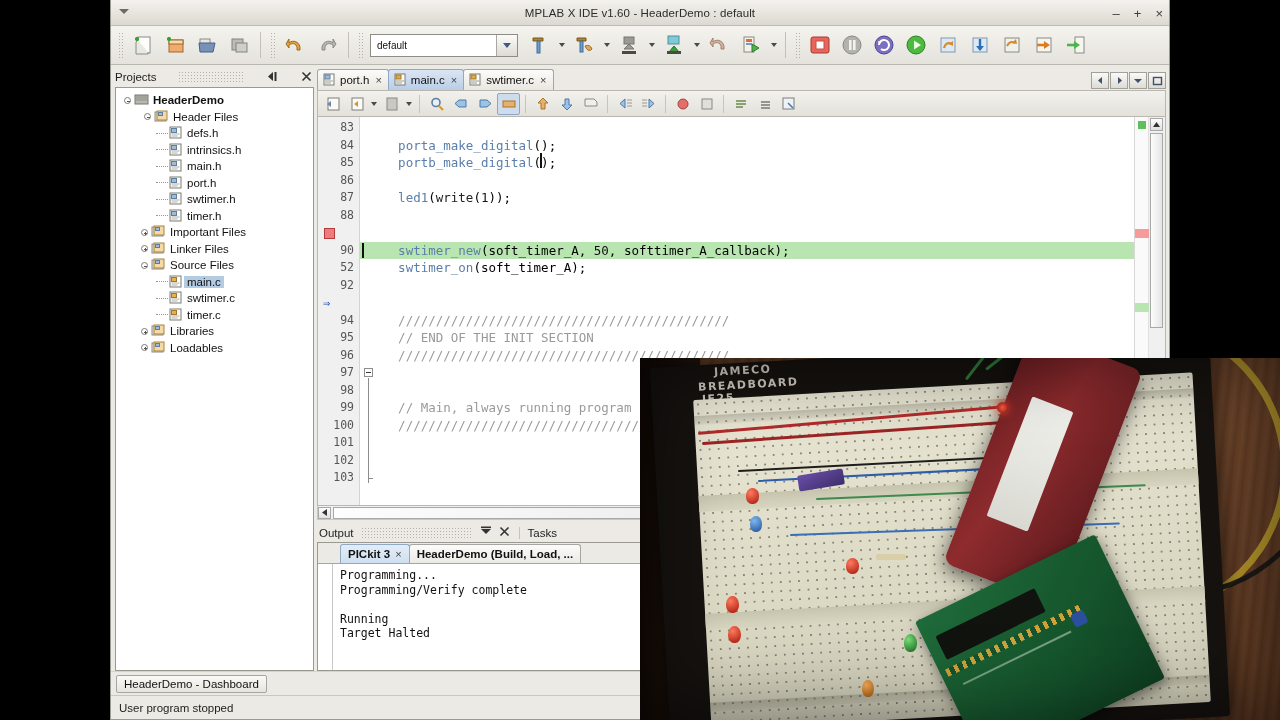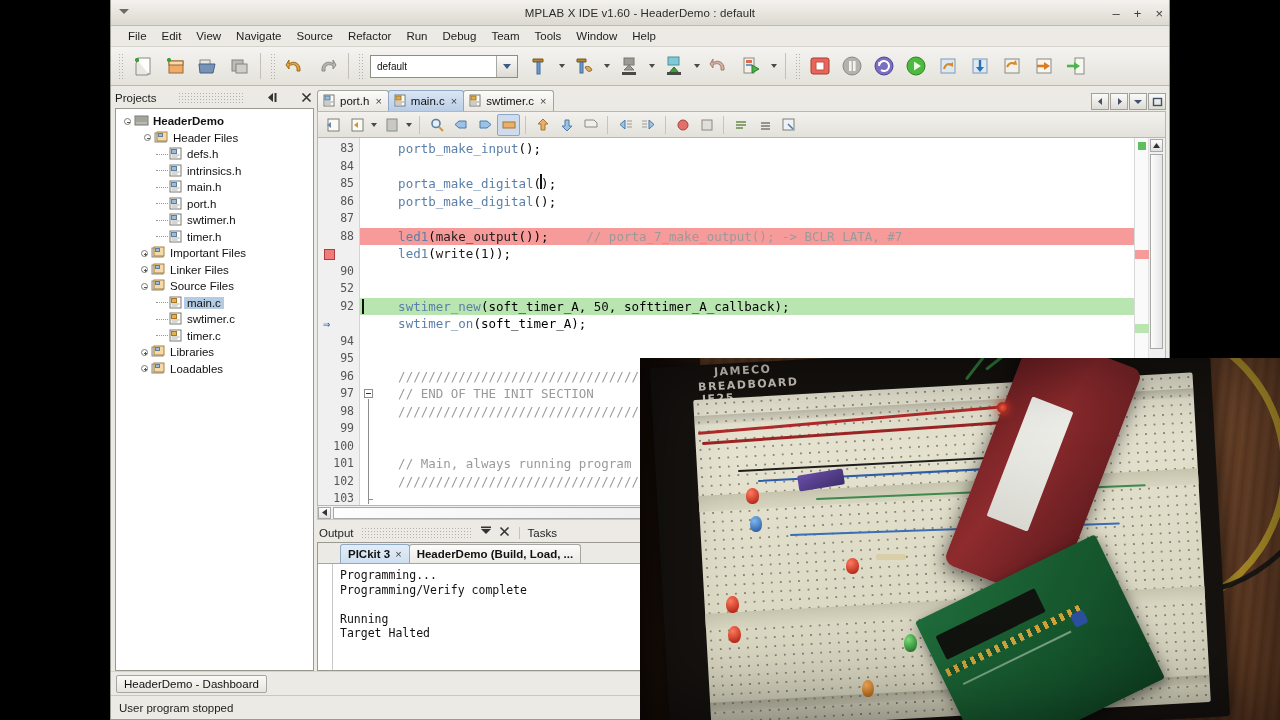--- a/index.html
+++ b/index.html
@@ -251,34 +251,20 @@
     <div id="titlebar">
       <span class="menu-caret"></span>
       <span id="title-text">MPLAB X IDE v1.60 - HeaderDemo : default</span>
       <span class="wbtns">
         <span class="wbtn">–</span>
         <span class="wbtn">+</span>
         <span class="wbtn">×</span>
       </span>
     </div>
 
-    <div id="menubar">
-      <span class="menu-item">File</span>
-      <span class="menu-item">Edit</span>
-      <span class="menu-item">View</span>
-      <span class="menu-item">Navigate</span>
-      <span class="menu-item">Source</span>
-      <span class="menu-item">Refactor</span>
-      <span class="menu-item">Run</span>
-      <span class="menu-item">Debug</span>
-      <span class="menu-item">Team</span>
-      <span class="menu-item">Tools</span>
-      <span class="menu-item">Window</span>
-      <span class="menu-item">Help</span>
-    </div>
 
     <div id="toolbar">
       <span class="tgrip"></span>
 
       <span class="tb">
         <svg width="22" height="22" viewBox="0 0 22 22">
           <rect x="6" y="3" width="12" height="16" fill="#fdfdfb" stroke="#8a8a84"></rect>
           <path d="M6 6 L4 8 L4 20 L16 20 L16 18" fill="#e9e9e4" stroke="#8a8a84"></path>
           <path d="M3 5 h4 M5 3 v4" stroke="#3aa13a" stroke-width="2.4"></path>
         </svg>
@@ -826,26 +812,24 @@
               <div class="gl">96</div>
               <div class="gl">97</div>
               <div class="gl">98</div>
               <div class="gl">99</div>
               <div class="gl">100</div>
               <div class="gl">101</div>
               <div class="gl">102</div>
               <div class="gl">103</div>
             </div>
           <div id="codecol">
-              <div class="cl">    <span class="idd">portb_make_input</span>();</div>
               <div class="cl">&nbsp;</div>
               <div class="cl">    <span class="idd">porta_make_digital</span>();</div>
               <div class="cl">    <span class="idd">portb_make_digital</span>();</div>
               <div class="cl">&nbsp;</div>
-              <div class="cl bp">    <span class="idd">led1</span>(<span class="fn">make_output</span>());     <span class="cmt">// porta_7_make_output(); -&gt; BCLR LATA, #7</span></div>
               <div class="cl">    <span class="idd">led1</span>(<span class="fn">write</span>(<span class="num">1</span>));</div>
               <div class="cl">&nbsp;</div>
               <div class="cl">&nbsp;</div>
               <div class="cl pc">    <span class="idd">swtimer_new</span>(soft_timer_A, <span class="num">50</span>, softtimer_A_callback);</div>
               <div class="cl">    <span class="idd">swtimer_on</span>(soft_timer_A);</div>
               <div class="cl">&nbsp;</div>
               <div class="cl">&nbsp;</div>
               <div class="cl">    <span class="cmt">////////////////////////////////////////////</span></div>
               <div class="cl">    <span class="cmt">// END OF THE INIT SECTION</span></div>
               <div class="cl">    <span class="cmt">////////////////////////////////////////////</span></div>

